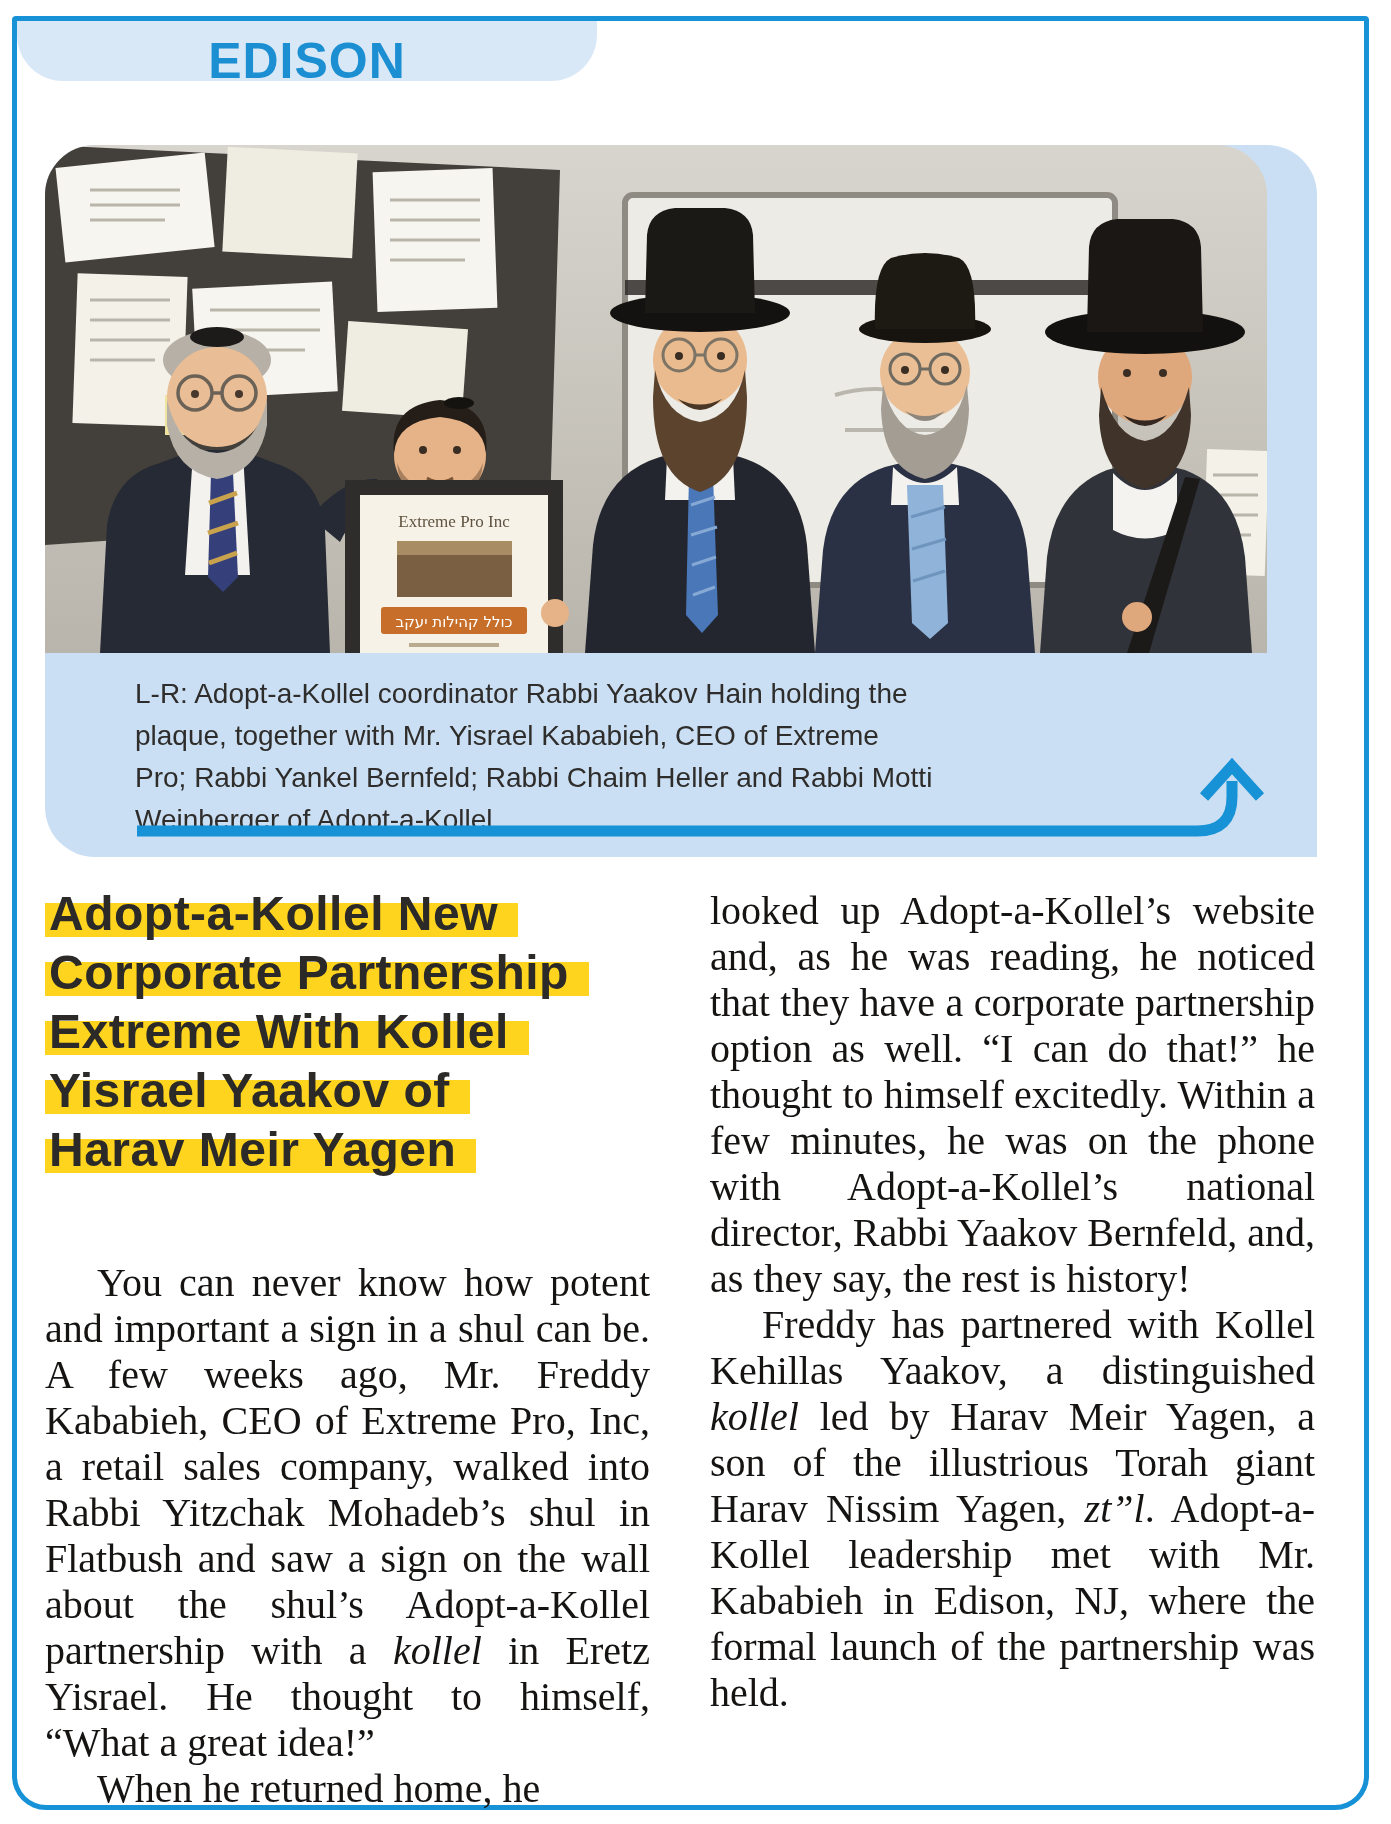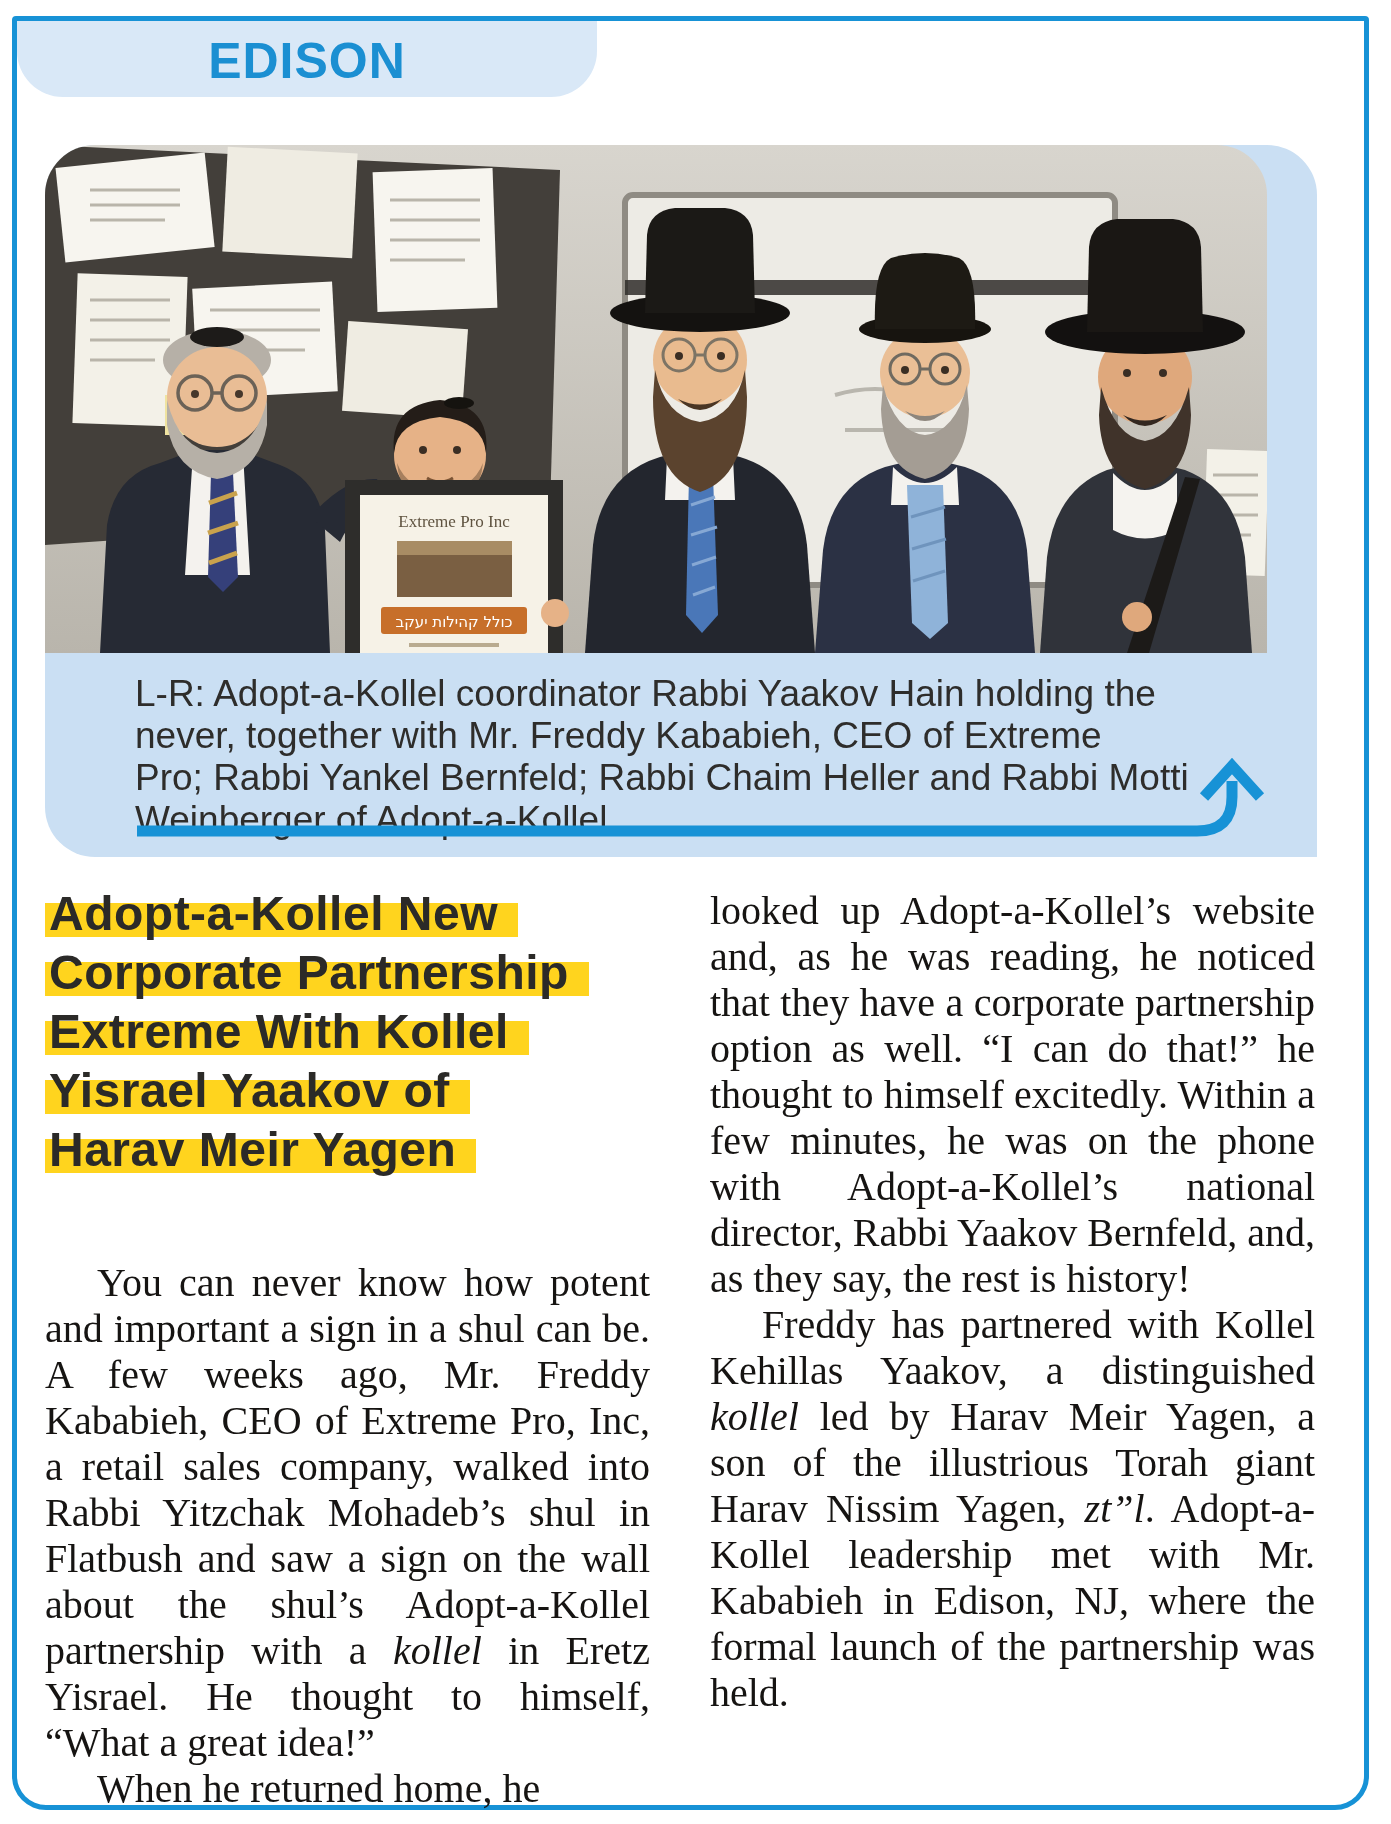--- a/index.html
+++ b/index.html
@@ -1,29 +1,29 @@
 <!DOCTYPE html>
 <html><head>
 <meta charset="utf-8">
 <style>
   html,body{margin:0;padding:0;background:#ffffff;}
   .sheet{position:relative;width:1391px;height:1824px;background:#fff;overflow:hidden;
          font-family:"Liberation Sans",sans-serif;}
   .frame{position:absolute;left:12px;top:16px;width:1357px;height:1794px;
          border:5px solid #1792d6;border-radius:4px 4px 34px 34px;box-sizing:border-box;}
-  .edison-bar{position:absolute;left:17px;top:21px;width:580px;height:76px;
+  .edison-bar{position:absolute;left:17px;top:21px;width:580px;height:60px;
               background:#d9e8f7;border-radius:0 0 46px 46px;text-align:center;}
   .edison-bar span{display:inline-block;margin-top:11px;font-size:50px;font-weight:bold;
                    letter-spacing:1px;color:#1b8fd2;}
   .photo-box{position:absolute;left:45px;top:145px;width:1272px;height:712px;
              background:#cadff3;border-radius:50px 50px 0 50px;}
   .photo{position:absolute;left:0;top:0;width:1222px;height:528px;
          border-radius:50px 50px 0 0;overflow:hidden;}
   .photo svg{display:block;}
-  .caption{position:absolute;left:90px;top:528px;color:#2e2d2b;font-size:37px;line-height:42px;}
+  .caption{position:absolute;left:90px;top:528px;color:#2e2d2b;font-size:28px;line-height:42px;}
   .caption div{white-space:nowrap;}
   .arrow-svg{position:absolute;left:90px;top:608px;}
   .headline{position:absolute;left:45px;top:884px;width:640px;}
   .headline .hline{height:59px;line-height:59px;white-space:nowrap;}
   .headline .hl{font-size:48px;font-weight:bold;color:#2b2a28;letter-spacing:.5px;
      padding:0 20px 0 4px;
      background:linear-gradient(to bottom, rgba(0,0,0,0) 30%, #ffd41e 30%, #ffd41e 94%, rgba(0,0,0,0) 94%);}
   .col{position:absolute;width:605px;font-family:"Liberation Serif",serif;font-size:40px;
        line-height:46px;color:#161412;}
   .col p{margin:0;text-align:justify;}
@@ -174,21 +174,21 @@
           <circle cx="1082" cy="228" r="4" fill="#3a2e24"></circle>
             <circle cx="1118" cy="228" r="4" fill="#3a2e24"></circle>
           <ellipse cx="1100" cy="187" rx="100" ry="22" fill="#131110"></ellipse>
           <path d="M1042,187 L1044,102 Q1046,77 1072,74 L1128,74 Q1154,77 1156,102 L1158,187 Z" fill="#1a1714"></path>
         </g>
       </svg>
     </div>
 
     <div class="caption">
       <div>L-R: Adopt-a-Kollel coordinator Rabbi Yaakov Hain holding the</div>
-      <div>never, together with Mr. Freddy Kababieh, CEO of Extreme</div>
+      <div>plaque, together with Mr. Yisrael Kababieh, CEO of Extreme</div>
       <div>Pro; Rabbi Yankel Bernfeld; Rabbi Chaim Heller and Rabbi Motti</div>
       <div>Weinberger of Adopt-a-Kollel.</div>
     </div>
 
     <svg class="arrow-svg" width="1180" height="96" viewBox="0 0 1180 96">
       <path d="M2,78 L1062,78 Q1097,78 1097,44 L1097,28" fill="none" stroke="#1792d6" stroke-width="11"></path>
       <path d="M1069,44 L1097,13 L1125,44" fill="none" stroke="#1792d6" stroke-width="11"></path>
     </svg>
   </div>
 

